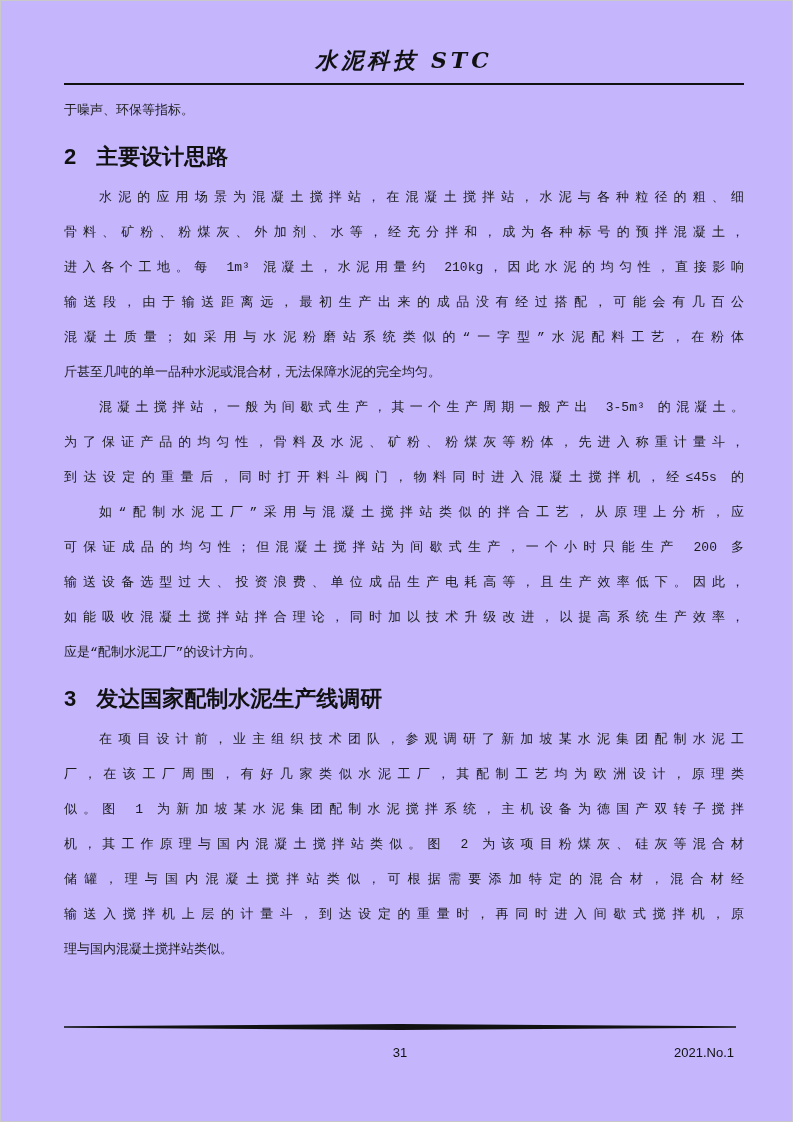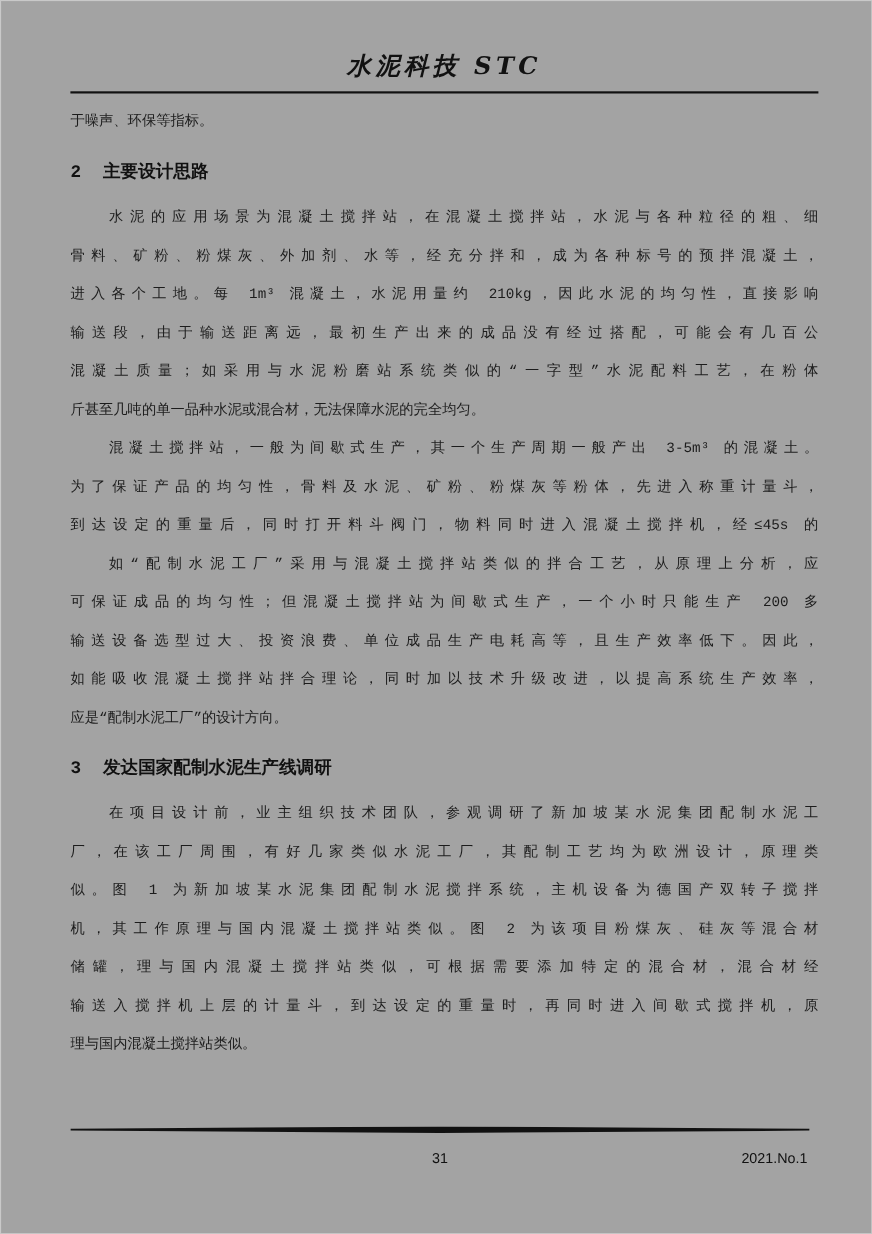--- a/index.html
+++ b/index.html
@@ -1,21 +1,21 @@
 <!DOCTYPE html>
 <html><head>
 <meta charset="utf-8">
 <style>
   html, body { margin: 0; padding: 0; background: #ffffff; }
   .page {
     position: relative;
     width: 793px;
     height: 1122px;
     box-sizing: border-box;
-    background: #a3a3a3;
+    background: #c4b5fd;
     border: 1px solid #c9c9c9;
     padding: 0 48px 0 63px;
     overflow: hidden;
     font-family: "Liberation Serif", "DejaVu Serif", serif;
     color: #1c1c1c;
   }
   .journal-header {
     margin-top: 44px;
     text-align: center;
     font-family: "DejaVu Serif", serif;
@@ -37,23 +37,23 @@
     line-height: 35px;
     text-align: justify;
     text-align-last: justify;
     color: #1c1c1c;
     font-family: Liberation Mono, monospace;
   }
   .ln.first { padding-left: 35px; }
   .ln.last { text-align-last: left; }
   .section-heading {
     margin: 10px 0 4px 0;
-    font-family: Liberation Mono, monospace;
+    font-family: Liberation Sans, sans-serif;
     font-weight: bold;
-    font-size: 16px;
+    font-size: 22px;
     line-height: 38px;
     color: #111;
   }
   .section-heading .num { display: inline-block; margin-right: 20px; }
   .page-footer {
     position: absolute;
     left: 63px;
     right: 56px;
     bottom: 56px;
   }

